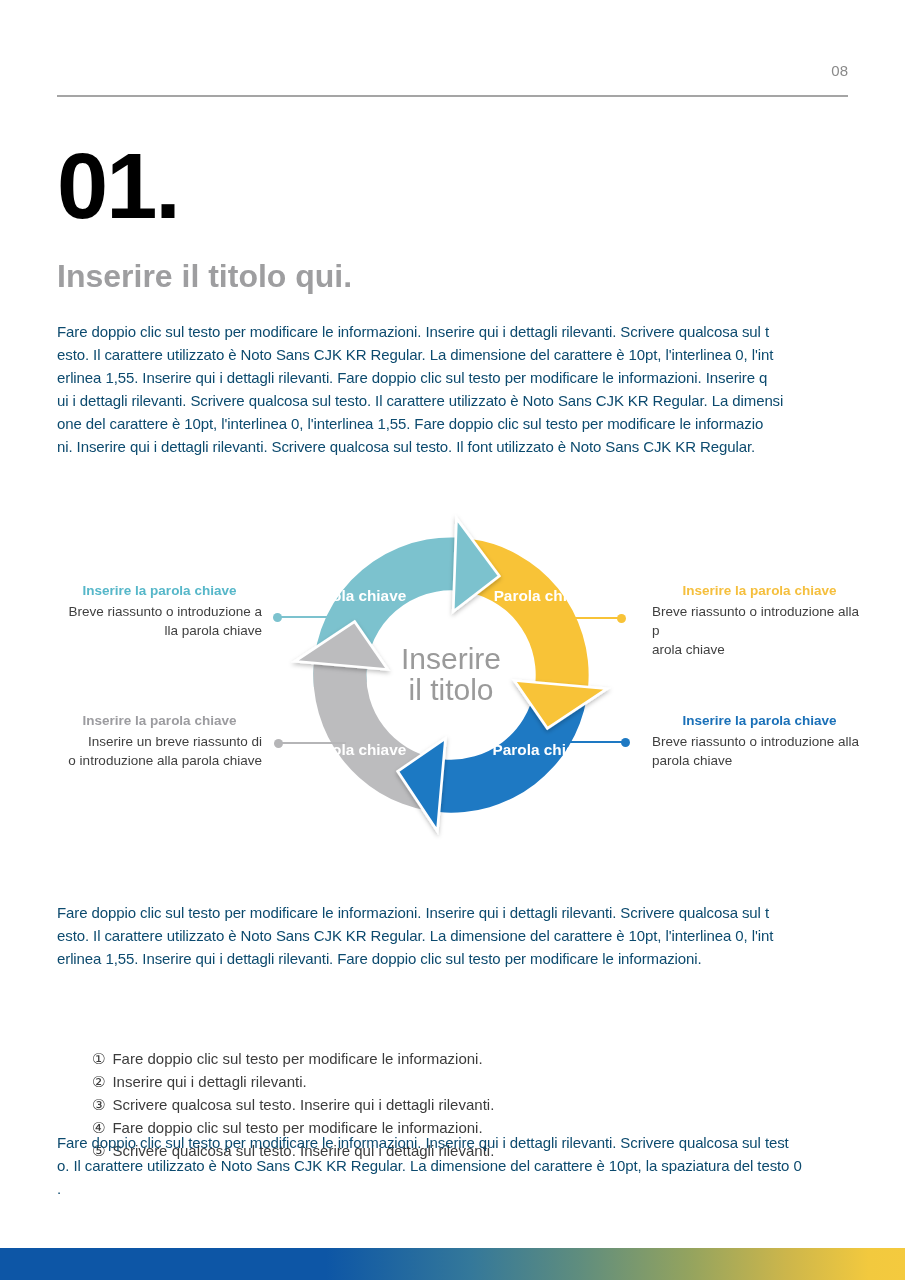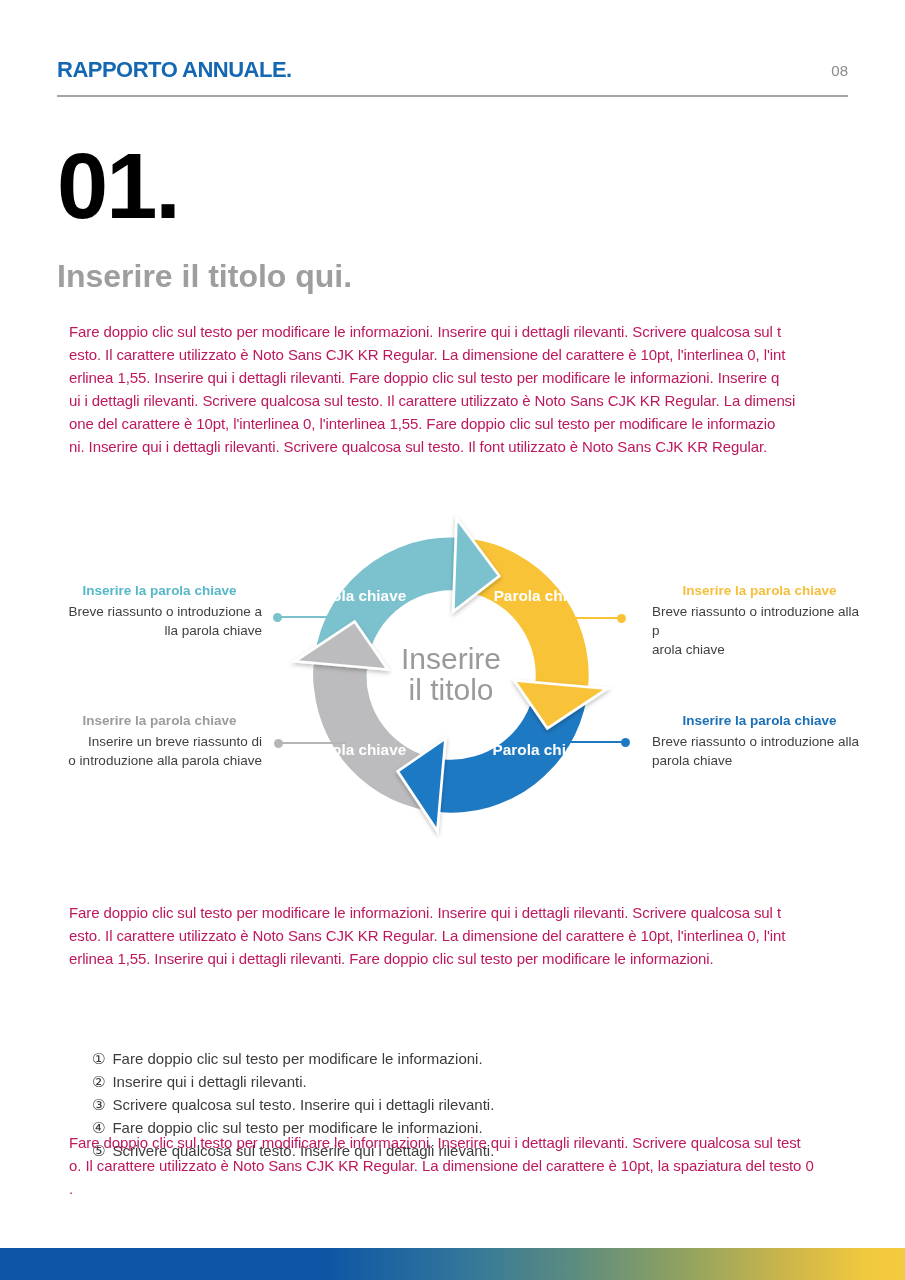--- a/index.html
+++ b/index.html
@@ -26,22 +26,22 @@
     position:absolute; left:57px; top:140px;
     font-size:92px; line-height:1; font-weight:bold; letter-spacing:-2px; color:#000000;
   }
   .section-title {
     position:absolute; left:57px; top:243px;
     font-size:32px; font-weight:bold; color:#9e9ea0;margin-top:15px;
   }
   
   .para {
     position:absolute; left:57px; width:800px;
-    font-size:15px; line-height:23px; color:#be185d;
-    white-space:pre; overflow:hidden; letter-spacing:-0.1px;margin-left:12px;
+    font-size:15px; line-height:23px; color:#0c4a6e;
+    white-space:pre; overflow:hidden; letter-spacing:-0.1px;
   }
   .para-1 { top:320px; }
   .para-2 { top:901px; }
   .para-3 { top:1131px; }
   
   .diagram-wrap { position:absolute; left:271px; top:495px; width:360px; height:360px; }
   .diagram-wrap svg { display:block; width:360px; height:360px; }
   .center-title {
     position:absolute; left:0; right:0; top:50%; transform:translateY(-52%);
     text-align:center; font-size:30px; line-height:31px; color:#9a9a9a;
@@ -75,21 +75,20 @@
   .footer-bar {
     position:absolute; left:0; bottom:0; width:905px; height:32px;
     background:linear-gradient(90deg,#0d56a6 0%,#0d56a6 36%,#34789a 52%,#5f8d7e 64%,#93a35f 76%,#cdb64b 87%,#f2c93e 96%,#f4ca3e 100%);
   }
 </style>
 </head>
 <body>
 
 <div class="page">
 
-  <div class="header-title">RAPPORTO ANNUALE.</div>
   <div class="page-number">08</div>
   <div class="header-rule"></div>
 
   <div class="section-number">01.</div>
   <div class="section-title">Inserire il titolo qui.</div>
 
   <div class="para para-1">Fare doppio clic sul testo per modificare le informazioni. Inserire qui i dettagli rilevanti. Scrivere qualcosa sul t
 esto. Il carattere utilizzato è Noto Sans CJK KR Regular. La dimensione del carattere è 10pt, l'interlinea 0, l'int
 erlinea 1,55. Inserire qui i dettagli rilevanti. Fare doppio clic sul testo per modificare le informazioni. Inserire q
 ui i dettagli rilevanti. Scrivere qualcosa sul testo. Il carattere utilizzato è Noto Sans CJK KR Regular. La dimensi

